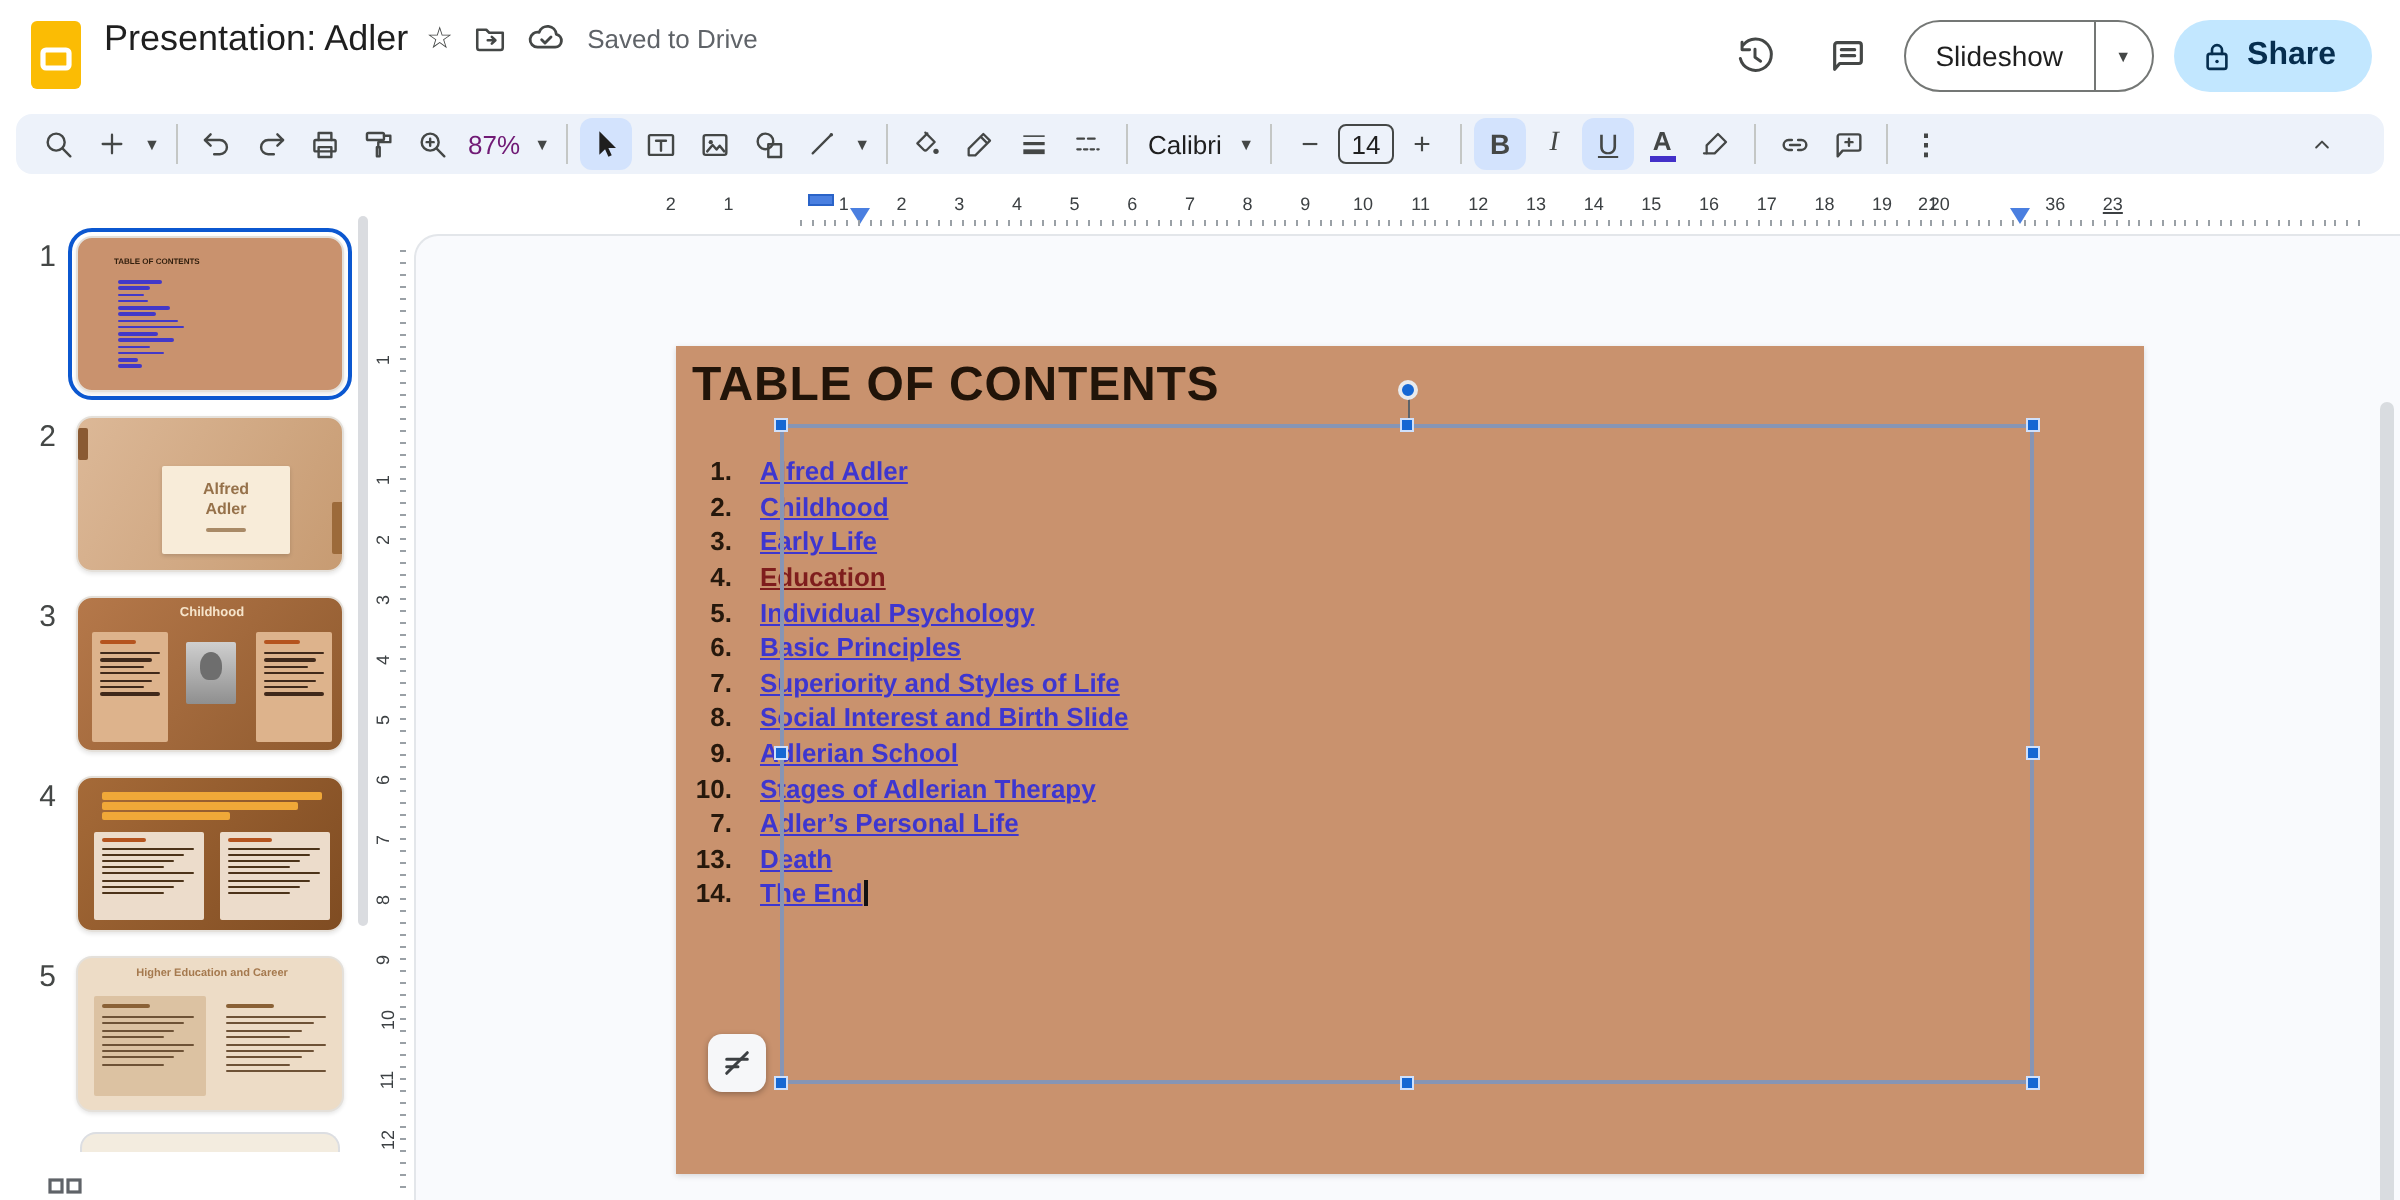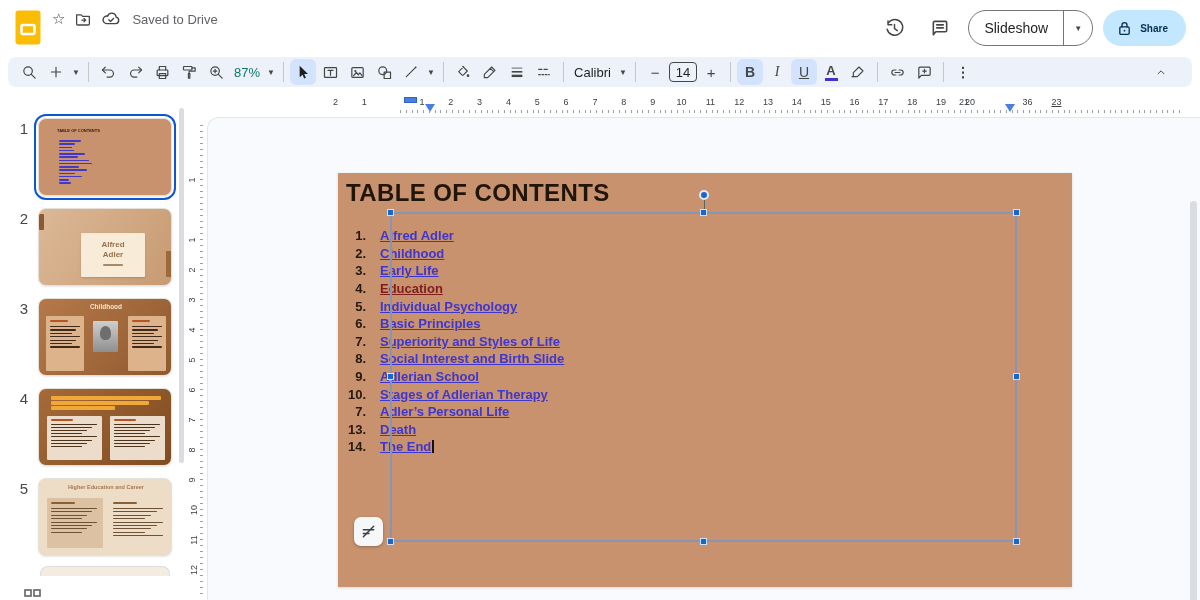--- a/index.html
+++ b/index.html
@@ -16,30 +16,30 @@
   .star{font-size:15px;color:#444746;cursor:pointer;}
   .saved{font-size:13px;color:#5f6368;margin-left:2px;}
   .menubar{position:absolute;left:46px;top:29px;display:flex;}
   .menu-item{font-size:14px;color:#1f1f1f;padding:3px 8px;border-radius:4px;cursor:pointer;}
   .top-right{position:absolute;right:14px;top:10px;display:flex;align-items:center;gap:10px;}
   .icon-btn{width:36px;height:36px;border-radius:50%;display:flex;align-items:center;justify-content:center;cursor:pointer;}
   .pill{height:36px;border-radius:18px;display:flex;align-items:center;cursor:pointer;}
   .slideshow{border:1px solid #747775;overflow:hidden;}
   .ss-main{padding:0 15px;font-size:14px;color:#1f1f1f;height:100%;display:flex;align-items:center;}
   .ss-caret{width:29px;height:100%;display:flex;align-items:center;justify-content:center;border-left:1px solid #747775;font-size:8px;color:#444746;}
-  .share{background:#c2e7ff;padding:0 18px 0 14px;gap:8px;font-size:10px;font-weight:bold;color:#062e4f;}
+  .share{background:#c2e7ff;padding:0 18px 0 14px;gap:8px;font-size:16px;font-weight:bold;color:#062e4f;}
 
   
   .toolbar{position:absolute;top:57px;left:8px;right:8px;height:30px;background:#edf2fa;
     border-radius:8px;display:flex;align-items:center;padding:0 8px;gap:1px;}
   .tb-btn{min-width:26px;height:26px;border-radius:6px;display:flex;align-items:center;justify-content:center;cursor:pointer;color:#444746;}
   .tb-btn.active{background:#d3e3fd;}
   .tb-caret{font-size:8px;color:#444746;width:12px;text-align:center;cursor:pointer;}
   .tb-div{width:1px;height:20px;background:#c4c7c5;margin:0 5px;flex:none;}
-  .tb-label{font-size:13px;color:#0f766e;padding:0 4px;cursor:pointer;}
+  .tb-label{font-size:13px;color:#701a75;padding:0 4px;cursor:pointer;}
   .fs-box{width:28px;height:20px;border:1px solid #444746;border-radius:4px;font-size:13px;color:#1f1f1f;
     display:flex;align-items:center;justify-content:center;background:transparent;cursor:text;}
   .bi{font-size:14px;font-weight:bold;color:#444746;}
   .it{font-size:14px;font-style:italic;font-family:"Liberation Serif",serif;color:#444746;}
   .un{font-size:14px;text-decoration:underline;color:#444746;}
   .acolor{display:flex;flex-direction:column;align-items:center;line-height:1;}
   .acolor .bar{width:13px;height:3px;background:#4330c9;margin-top:1px;}
   .kebab{font-size:14px;font-weight:bold;color:#444746;letter-spacing:0;}
   .collapse{margin-left:auto;margin-right:10px;}
 
@@ -93,20 +93,21 @@
 </style>
 </head>
 <body>
 
 <div class="topbar">
   <svg class="logo" viewBox="0 0 26 35">
     <rect x="0.5" y="0.5" width="25" height="34" rx="3" fill="#fbbc04"></rect>
     <rect x="6.5" y="15" width="13" height="9" rx="1.5" fill="none" stroke="#fff" stroke-width="2.6"></rect>
   </svg>
   <div class="title-row">
+    <span class="doc-title">Presentation: Adler</span>
     <span class="star">☆</span>
     <svg width="18" height="18" viewBox="0 0 24 24" class="ic">
       <path d="M3.5 6.5 h6 l2 2 h9 v10 a1.5 1.5 0 0 1 -1.5 1.5 h-14 a1.5 1.5 0 0 1 -1.5 -1.5 Z"></path>
       <path d="M10.5 13.5 h5 M13.2 11.2 l2.4 2.3 -2.4 2.3"></path>
     </svg>
     <svg width="20" height="20" viewBox="0 0 24 24" class="ic">
       <path d="M7 17.5 a4.5 4.5 0 1 1 .9 -8.9 A5.3 5.3 0 0 1 18.2 9.8 a3.9 3.9 0 0 1 -.7 7.7 Z"></path>
       <path d="M9.4 13 l2 2 3.6 -3.6"></path>
     </svg>
     <span class="saved">Saved to Drive</span>

